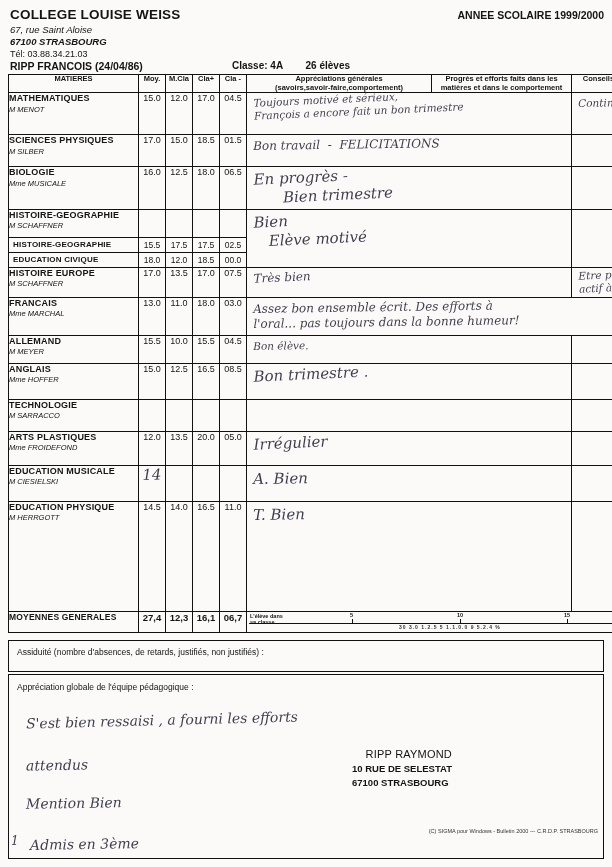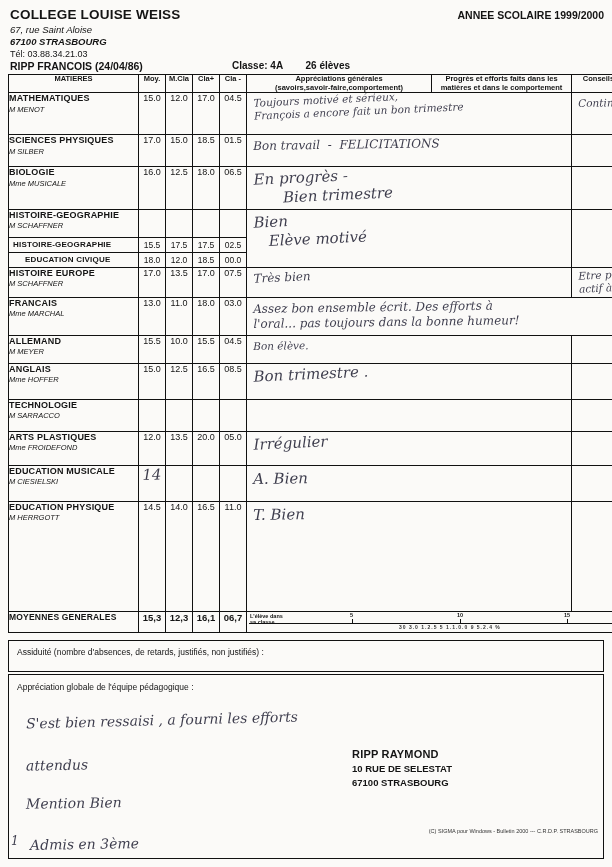--- a/index.html
+++ b/index.html
@@ -88,21 +88,21 @@
   .noise{position:absolute;top:12px;font-size:5px;color:#333;letter-spacing:1px;}
 
   
   .box{position:absolute;border:1px solid #111;box-sizing:border-box;}
   #assiduite{left:8px;top:640px;width:596px;height:32px;}
   #assiduite .lbl{font-size:8.5px;padding:6px 8px;}
   #global{left:8px;top:674px;width:596px;height:185px;}
   #global .lbl{font-size:8.5px;padding:7px 8px 0 8px;}
 
   .sign{position:absolute;left:352px;top:748px;}
-  .sign .nm{font-size:11px;font-weight:bold;letter-spacing:.2px;}
+  .sign .nm{font-size:11px;font-weight:normal;letter-spacing:.2px;text-align:right;}
   .sign .ad{font-size:9.5px;font-weight:bold;margin-top:3px;}
   .copyright{position:absolute;right:14px;top:828px;font-size:5.5px;color:#333;}
 
   .hwblock{position:absolute;font-family:"DejaVu Serif",serif;font-style:italic;color:#1b1b2e;opacity:.85;}
 </style>
 </head>
 <body>
 
 <div class="page">
 
@@ -226,21 +226,21 @@
         <td class="mat" style="padding:2px 4px">
           <div class="subj" style="font-size:8px">HISTOIRE-GEOGRAPHIE</div>
         </td>
         <td class="num" style="font-size:8.5px;padding-top:2px">15.5</td>
         <td class="num" style="font-size:8.5px;padding-top:2px">17.5</td>
         <td class="num" style="font-size:8.5px;padding-top:2px">17.5</td>
         <td class="num" style="font-size:8.5px;padding-top:2px">02.5</td>
       </tr>
 
       <tr style="height:15px">
-        <td class="mat" style="padding:2px 16px">
+        <td class="mat" style="padding:2px 4px">
           <div class="subj" style="font-size:8px">EDUCATION CIVIQUE</div>
         </td>
         <td class="num" style="font-size:8.5px;padding-top:2px">18.0</td>
         <td class="num" style="font-size:8.5px;padding-top:2px">12.0</td>
         <td class="num" style="font-size:8.5px;padding-top:2px">18.5</td>
         <td class="num" style="font-size:8.5px;padding-top:2px">00.0</td>
       </tr>
 
       <tr style="height:30px">
         <td class="mat">
@@ -374,21 +374,21 @@
         <td class="hand" colspan="2">
           <div class="hw big r0">T. Bien</div>
         </td>
         <td class="hand">
           <div class="hw small"></div>
         </td>
       </tr>
 
       <tr class="moy-row" style="height:20px">
         <td class="moy-lbl">MOYENNES GENERALES</td>
-        <td class="moy-val">15,3</td>
+        <td class="moy-val">27,4</td>
         <td class="moy-val">12,3</td>
         <td class="moy-val">16,1</td>
         <td class="moy-val">06,7</td>
         <td class="scale" colspan="3">
           <div class="scale-inner">
             <div class="scale-txt" style="white-space:pre-line">L'élève dans
 sa classe</div>
             <div class="scale-line"></div>
             <div class="tick" style="left:105px"></div>
             <div class="ticklbl" style="left:103px">5</div>

